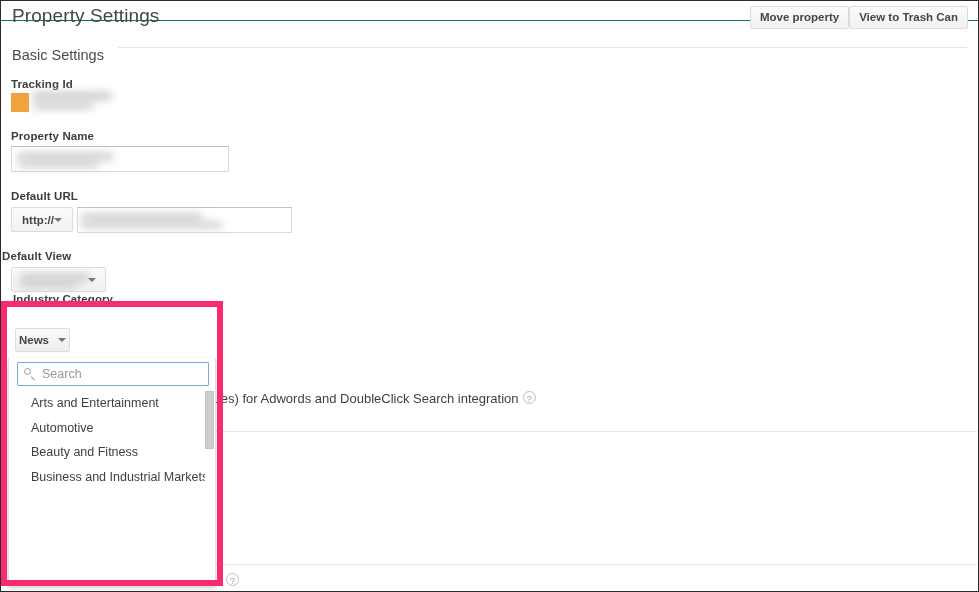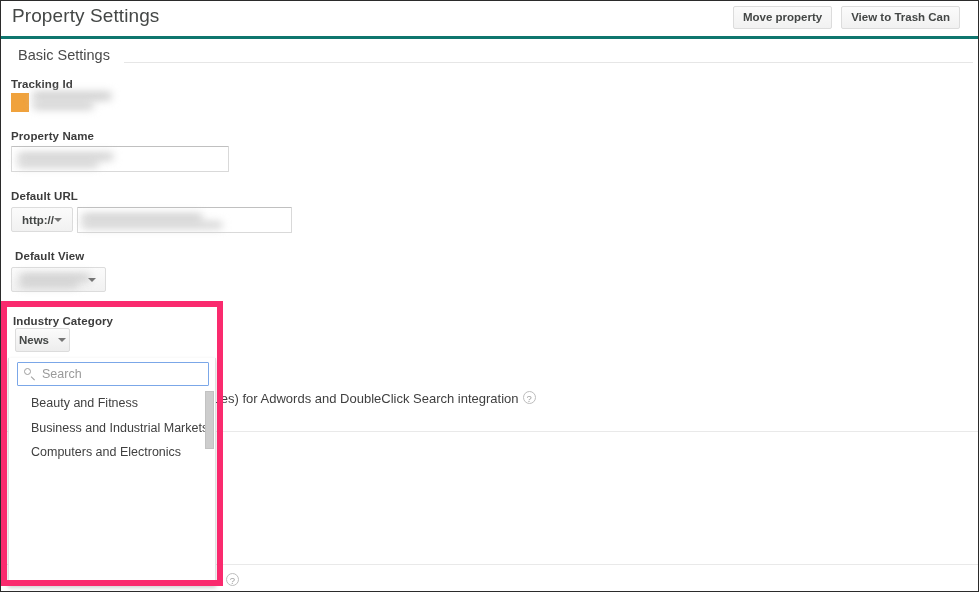--- a/index.html
+++ b/index.html
@@ -19,61 +19,60 @@
     overflow: hidden;
     box-sizing: border-box;
     border: 1px solid #2b2b2b;
   }
 
   
   .page-header {
     position: absolute;
     left: 0; top: 0;
     width: 977px;
-    height: 38px;
-    box-sizing: border-box;
-    border-bottom: 3px solid #0f766e;
+    height: 20px;
+    box-sizing: border-box;
+    border-bottom: 1px solid #0f766e;
   }
   .page-title {
     position: absolute;
     left: 11px;
     top: 4px;
     font-size: 19px;
     color: #444746;
     font-weight: 400;
     letter-spacing: 0.1px;
   }
   .header-actions {
     position: absolute;
-    right: 18px;
+    right: 10px;
     top: 5px;
     display: flex;
-    gap: 9px;
   }
   .gbtn {
     font-family: "Liberation Sans", sans-serif;
     font-size: 11.5px;
     font-weight: bold;
     color: #444746;
     background: linear-gradient(#fbfbfb, #f1f1f1);
     border: 1px solid #dcdcdc;
     border-radius: 2px;
     padding: 4px 9px 5px 9px;
     line-height: 12px;
     cursor: pointer;
     white-space: nowrap;
   }
 
   
   .section-head {
     position: absolute;
-    left: 17px;
+    left: 11px;
     top: 46px;
     display: flex;
-    align-items: flex-end;
+    align-items: flex-start;
     width: 955px;
   }
   .section-head-label {
     font-size: 14.5px;
     color: #4a4a4a;
     font-weight: 400;
     white-space: nowrap;
   }
   .section-rule {
     flex: 1;
@@ -146,21 +145,21 @@
     align-items: center;
     justify-content: center;
     cursor: pointer;
   }
   #url-input {
     left: 76px; top: 206px;
     width: 215px; height: 26px;
   }
 
   
-  .lbl-view { left: 14px; top: 249px; }
+  .lbl-view { left: 1px; top: 249px; }
   .view-select {
     position: absolute;
     left: 10px; top: 266px;
     width: 95px; height: 25px;
     box-sizing: border-box;
     background: linear-gradient(#fbfbfb, #f1f1f1);
     border: 1px solid #dcdcdc;
     border-radius: 2px;
     display: flex;
     align-items: center;
@@ -169,21 +168,21 @@
 
   .caret {
     width: 0; height: 0;
     border-left: 4px solid transparent;
     border-right: 4px solid transparent;
     border-top: 4px solid #757575;
     display: inline-block;
   }
 
   
-  .lbl-industry { left: 12px; top: 314px; }
+  .lbl-industry { left: 12px; top: 292px; }
   .industry-select {
     position: absolute;
     left: 14px; top: 327px;
     width: 55px; height: 24px;
     box-sizing: border-box;
     background: linear-gradient(#fbfbfb, #ededed);
     border: 1px solid #dcdcdc;
     border-radius: 2px;
     display: flex;
     align-items: center;
@@ -410,23 +409,24 @@
 
   <div class="dropdown-panel">
     <div class="dd-search-wrap">
       <span class="search-glyph">
         <span class="lens"></span>
           <span class="handle"></span>
       </span>
       <input class="dd-search-input" type="text" placeholder="Search" style="">
     </div>
     <div class="dd-list">
+      <div class="dd-item">Arts and Entertainment</div>
+      <div class="dd-item">Automotive</div>
       <div class="dd-item">Beauty and Fitness</div>
       <div class="dd-item">Business and Industrial Markets</div>
-      <div class="dd-item">Computers and Electronics</div>
     </div>
     <div class="dd-scrollbar-track"></div>
     <div class="dd-scrollbar-thumb"></div>
   </div>
 
   <div class="highlight-box"></div>
 
 </div>
 
 </body></html>

